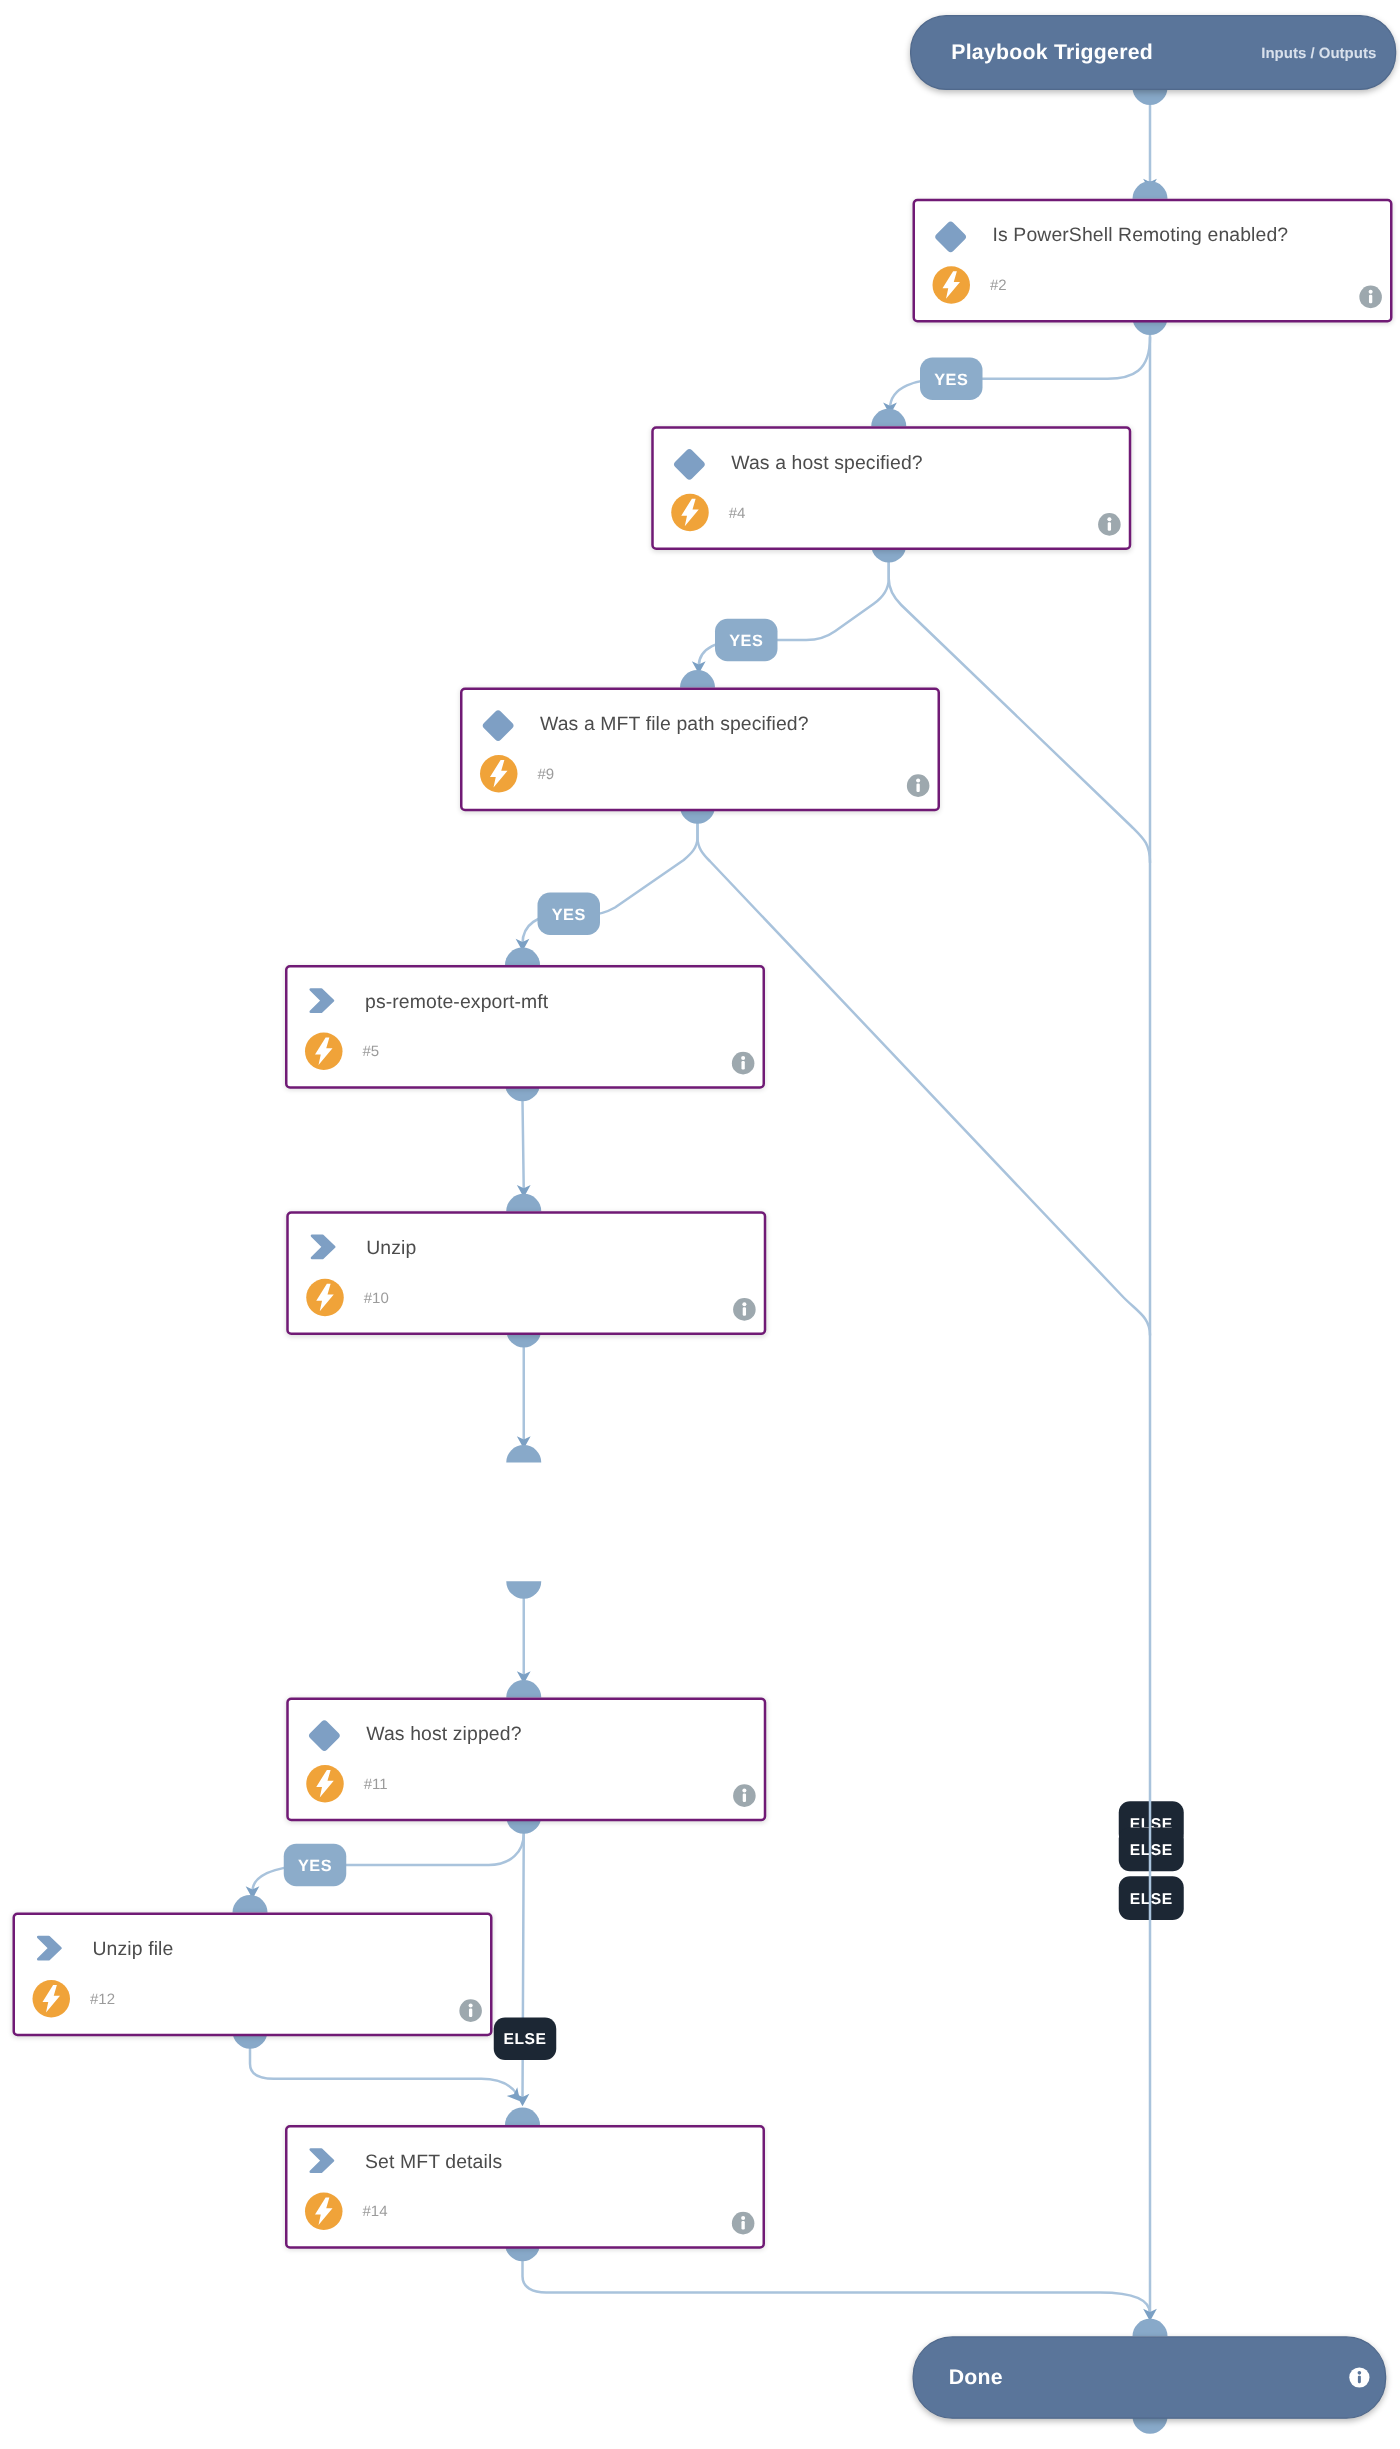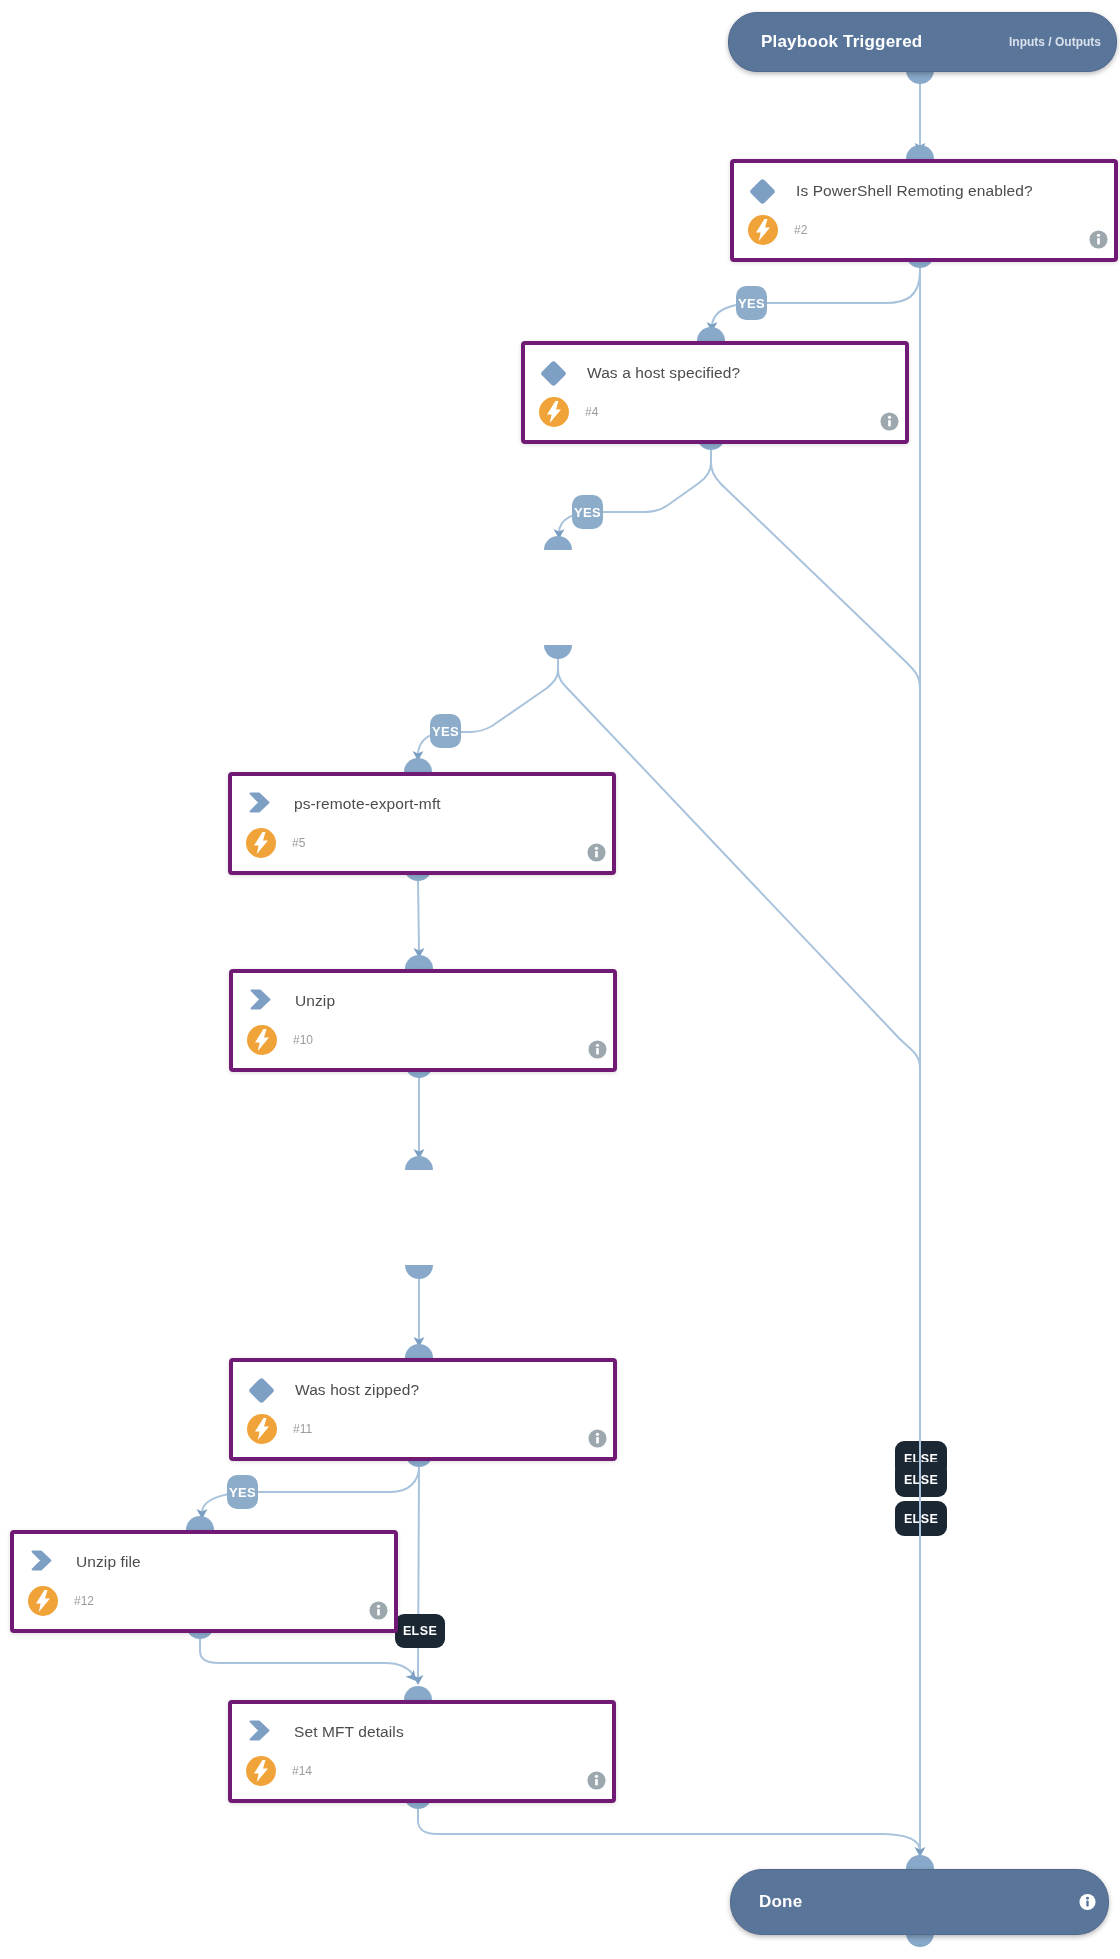--- a/index.html
+++ b/index.html
@@ -1,21 +1,21 @@
 <!DOCTYPE html>
 <html><head>
 <meta charset="utf-8">
 <style>
   html,body{margin:0;padding:0;background:#ffffff;}
   .canvas{position:relative;width:1120px;height:1959px;background:#ffffff;overflow:hidden;
           font-family:"Liberation Sans","DejaVu Sans",sans-serif;}
   .edges{position:absolute;left:0;top:0;z-index:1;}
 
   
-  .node{position:absolute;width:380px;height:95px;background:#ffffff;border:4px solid #701a75;
+  .node{position:absolute;width:380px;height:95px;background:#ffffff;border:2px solid #701a75;
         border-radius:4px;box-shadow:0 1px 4px rgba(0,0,0,.14);z-index:2;text-decoration:underline;}
   .node .title{position:absolute;left:62px;top:19px;font-size:15.5px;color:#4c4c4c;
                white-space:nowrap;letter-spacing:.1px;}
   .diamond{position:absolute;left:19px;top:19px;width:19px;height:19px;background:#7e9fc4;
            border-radius:3px;transform:rotate(45deg);}
   .chev{position:absolute;left:16px;top:15px;width:23px;height:23px;}
   .bolt-badge{position:absolute;left:14px;bottom:13px;width:30px;height:30px;border-radius:50%;
               background:#f0a339;}
   .num{position:absolute;left:60px;bottom:21px;font-size:12px;color:#9b9b9b;}
   .info{position:absolute;right:6px;bottom:9px;width:19px;height:19px;}
@@ -27,21 +27,21 @@
   .pill.done{left:730px;top:1869px;width:377px;height:64px;border-radius:32px;}
   .pill-title{position:absolute;left:32px;top:50%;transform:translateY(-50%);
               font-size:17px;font-weight:600;letter-spacing:.2px;text-align:right;}
   .pill-io{position:absolute;right:15px;top:50%;transform:translateY(-50%);
            font-size:12px;font-weight:600;color:#d9e1ec;margin-left:48px;}
   .done-info{position:absolute;right:12px;top:50%;transform:translateY(-50%);width:17px;height:17px;}
 
   
   .badge{position:absolute;display:flex;align-items:center;justify-content:center;
          color:#ffffff;z-index:2;}
-  .yes{width:31px;height:34px;border-radius:10px;background:#8cacca;
+  .yes{width:50px;height:34px;border-radius:10px;background:#8cacca;
        font-size:13px;font-weight:700;letter-spacing:.4px;}
   .else{width:50px;height:34px;border-radius:9px;background:#1c2734;
         font-size:12.5px;font-weight:600;letter-spacing:.4px;}
   .else-r{position:absolute;width:52px;height:35px;border-radius:9px;background:#1c2734;
           color:#fff;display:flex;align-items:center;justify-content:center;
           font-size:12.5px;font-weight:600;letter-spacing:.4px;z-index:0;}
 </style>
 </head>
 <body>
 
@@ -147,20 +147,37 @@
     <span class="num">#4</span>
     <span class="info">
       <svg width="19" height="19" viewBox="0 0 20 20">
           <circle cx="10" cy="10" r="9.5" fill="#9da8ae"></circle>
           <circle cx="10" cy="5.6" r="1.7" fill="#ffffff"></circle>
           <rect x="8.6" y="8.3" width="2.8" height="7" rx="1" fill="#ffffff"></rect>
         </svg>
     </span>
   </div>
 
+  <div class="node" style="left:368px;top:550px">
+    <span class="diamond"></span>
+    <span class="title">Was a MFT file path specified?</span>
+    <span class="bolt-badge">
+      <svg width="30" height="30" viewBox="0 0 30 30">
+          <path d="M16.5,4 L8,17.5 h4.6 L10.8,26 L22,12.5 h-5 L19.5,4 z" fill="#ffffff"></path>
+        </svg>
+    </span>
+    <span class="num">#9</span>
+    <span class="info">
+      <svg width="19" height="19" viewBox="0 0 20 20">
+          <circle cx="10" cy="10" r="9.5" fill="#9da8ae"></circle>
+          <circle cx="10" cy="5.6" r="1.7" fill="#ffffff"></circle>
+          <rect x="8.6" y="8.3" width="2.8" height="7" rx="1" fill="#ffffff"></rect>
+        </svg>
+    </span>
+  </div>
 
   <div class="node" style="left:228px;top:772px">
     <span class="chev">
       <svg width="23" height="23" viewBox="0 0 22 22">
           <path d="M2.5,2.5 h8 L19.5,11 L10.5,19.5 h-8 L11,11 Z" fill="#7e9fc4" stroke="#7e9fc4" stroke-width="2" stroke-linejoin="round"></path>
         </svg>
     </span>
     <span class="title">ps-remote-export-mft</span>
     <span class="bolt-badge">
       <svg width="30" height="30" viewBox="0 0 30 30">

